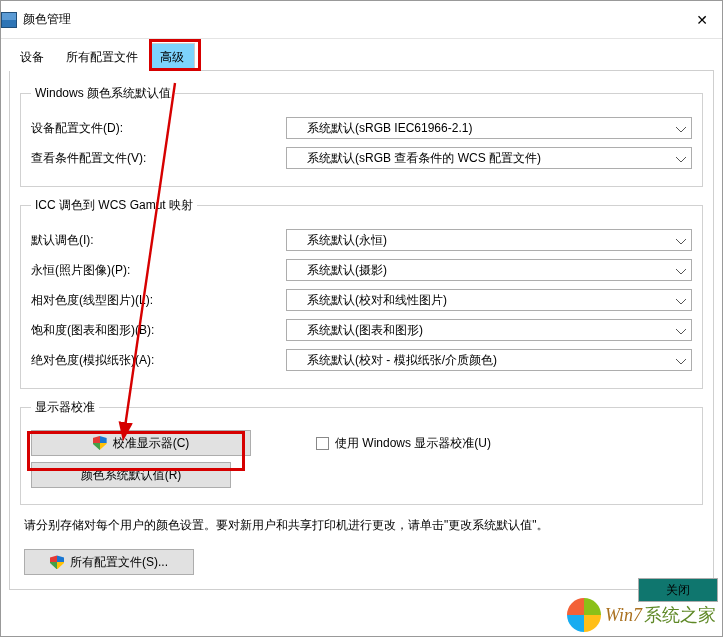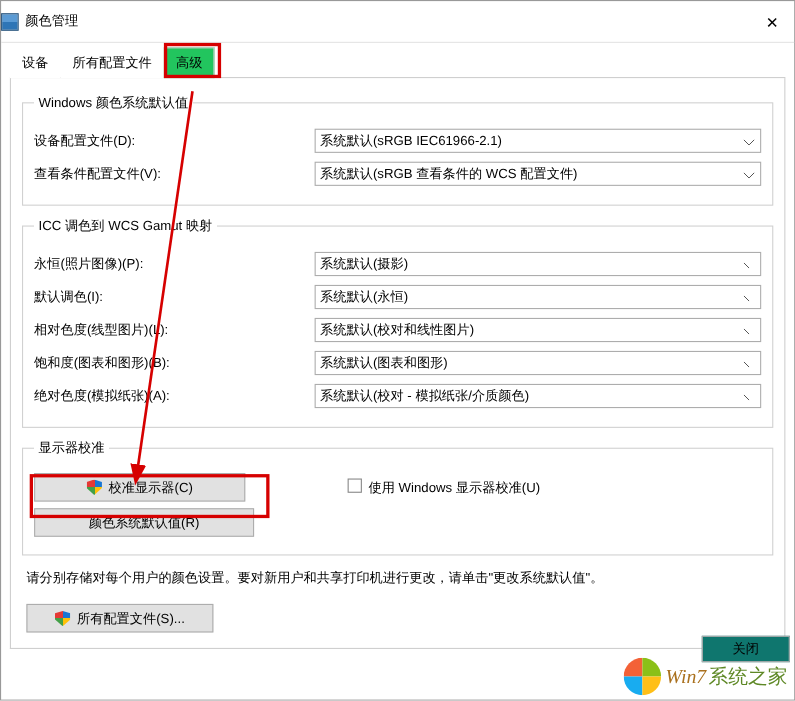--- a/index.html
+++ b/index.html
@@ -5,34 +5,34 @@
 *{box-sizing:border-box;margin:0;padding:0;font-family:"Microsoft YaHei","Segoe UI",sans-serif;font-size:12px;color:#000}
 body{background:#fff;overflow:hidden}
 .window{width:723px;height:637px;border:1px solid #999;background:#fff;position:relative}
 .titlebar{height:38px;display:flex;align-items:center;padding:0 0;border-bottom:1px solid #e4e4e4}
 .titlebar .app-icon{width:16px;height:16px;display:inline-block;background:linear-gradient(180deg,#5b9bd5 50%,#2e75b6 50%);border:1px solid #1f4e79;margin-right:6px}
 .titlebar .title{flex:1}
 .close-btn{width:40px;height:24px;text-align:center;line-height:24px;font-size:14px}
 .body{padding:0 8px 8px}
 .tabs{display:flex;border-bottom:1px solid #cfcfcf;margin-top:4px;position:relative}
 .tab{padding:5px 10px;border:1px solid transparent;border-bottom:none;margin-bottom:-1px;background:#fff;cursor:default}
-.tab.active{border-color:#cfcfcf;background:#22c55e}
+.tab.active{border-color:#cfcfcf;background:#7dd3fc}
 .redbox{border:3px solid #d60000;position:absolute}
 .content{border:1px solid #cfcfcf;border-top:none;padding:8px 10px 14px}
 fieldset{border:1px solid #d1d1d1;margin:6px 0 10px;padding:8px 10px 10px}
 legend{padding:0 4px}
 .row{display:flex;align-items:center;margin:6px 0;min-height:24px}
 .row .lbl{position:relative;flex:0 0 255px}
 .row .lbl span{position:relative;z-index:2}
-.row select{flex:1;height:22px;border:1px solid #adadad;background:#fff;padding:0 4px;appearance:none;background-image:linear-gradient(45deg,transparent 46%,#555 46%,#555 54%,transparent 54%),linear-gradient(-45deg,transparent 46%,#555 46%,#555 54%,transparent 54%);background-position:right 10px top 9px,right 5px top 9px;background-size:5px 5px;background-repeat:no-repeat}
+.row select{flex:1;height:22px;border:1px solid #adadad;background:#fff;padding:0 20px;appearance:none;background-image:linear-gradient(45deg,transparent 46%,#555 46%,#555 54%,transparent 54%),linear-gradient(-45deg,transparent 46%,#555 46%,#555 54%,transparent 54%);background-position:right 10px top 9px,right 5px top 9px;background-size:5px 5px;background-repeat:no-repeat}
 .btn{height:26px;border:1px solid #adadad;background:#e1e1e1;display:inline-flex;align-items:center;justify-content:center;padding:0 14px;cursor:default}
 .shield{width:14px;height:14px;display:inline-block;margin-right:6px;background:
   conic-gradient(#1976d2 0 90deg,#ffc107 90deg 180deg,#43a047 180deg 270deg,#e53935 270deg 360deg);
   clip-path:polygon(50% 0,100% 15%,100% 55%,50% 100%,0 55%,0 15%);}
-.checkbox-row{display:flex;}
+.checkbox-row{display:flex;align-items:center}
 .chk{width:13px;height:13px;border:1px solid #888;margin-right:6px;display:inline-block}
 .arrow-svg{position:absolute;top:34px;left:94px;z-index:5;pointer-events:none}
 .note{margin:10px 4px 14px;line-height:1.7}
 .bottom-btn{margin-left:4px}
 .watermark{position:absolute;right:6px;bottom:4px;display:flex;align-items:center;opacity:.9;z-index:10}
 .watermark .logo{width:34px;height:34px;border-radius:50%;display:flex;flex-wrap:wrap;overflow:hidden;margin-right:4px}
 .watermark .logo span{width:50%;height:50%}
 .watermark .l1{background:#f25022}.watermark .l2{background:#7fba00}.watermark .l3{background:#00a4ef}.watermark .l4{background:#ffb900}
 .watermark .txt1{font-family:Georgia,serif;font-style:italic;font-size:18px;color:#a16207;margin-right:2px}
 .watermark .txt2{font-size:18px;color:#4d7c0f}
@@ -75,46 +75,46 @@
         </div>
         <div class="row">
           <div class="lbl"><span>查看条件配置文件(V):</span></div>
           <select><option>系统默认(sRGB 查看条件的 WCS 配置文件)</option></select>
         </div>
       </fieldset>
 
       <fieldset>
         <legend>ICC 调色到 WCS Gamut 映射</legend>
         <div class="row">
+            <div class="lbl"><span>默认调色(I):</span></div>
+          <select><option>系统默认(永恒)</option></select>
+          </div>
+        <div class="row">
             <div class="lbl"><span>永恒(照片图像)(P):</span></div>
           <select><option>系统默认(摄影)</option></select>
-          </div>
-        <div class="row">
-            <div class="lbl"><span>默认调色(I):</span></div>
-          <select><option>系统默认(永恒)</option></select>
           </div>
         <div class="row">
             <div class="lbl"><span>相对色度(线型图片)(L):</span></div>
           <select><option>系统默认(校对和线性图片)</option></select>
           </div>
         <div class="row">
             <div class="lbl"><span>饱和度(图表和图形)(B):</span></div>
           <select><option>系统默认(图表和图形)</option></select>
           </div>
         <div class="row">
             <div class="lbl"><span>绝对色度(模拟纸张)(A):</span></div>
           <select><option>系统默认(校对 - 模拟纸张/介质颜色)</option></select>
           </div>
       </fieldset>
 
       <fieldset style="position:relative">
         <legend>显示器校准</legend>
         <div class="row">
           <div style="flex:0 0 255px">
-            <div class="btn" style="width:192px">
+            <div class="btn" style="width:220px">
               <span class="shield"></span>
               <span>校准显示器(C)</span>
             </div>
           </div>
           <div class="checkbox-row" style="flex:1;margin-left:30px">
             <span class="chk"></span>
             <span>使用 Windows 显示器校准(U)</span>
           </div>
         </div>
         <div class="row">

